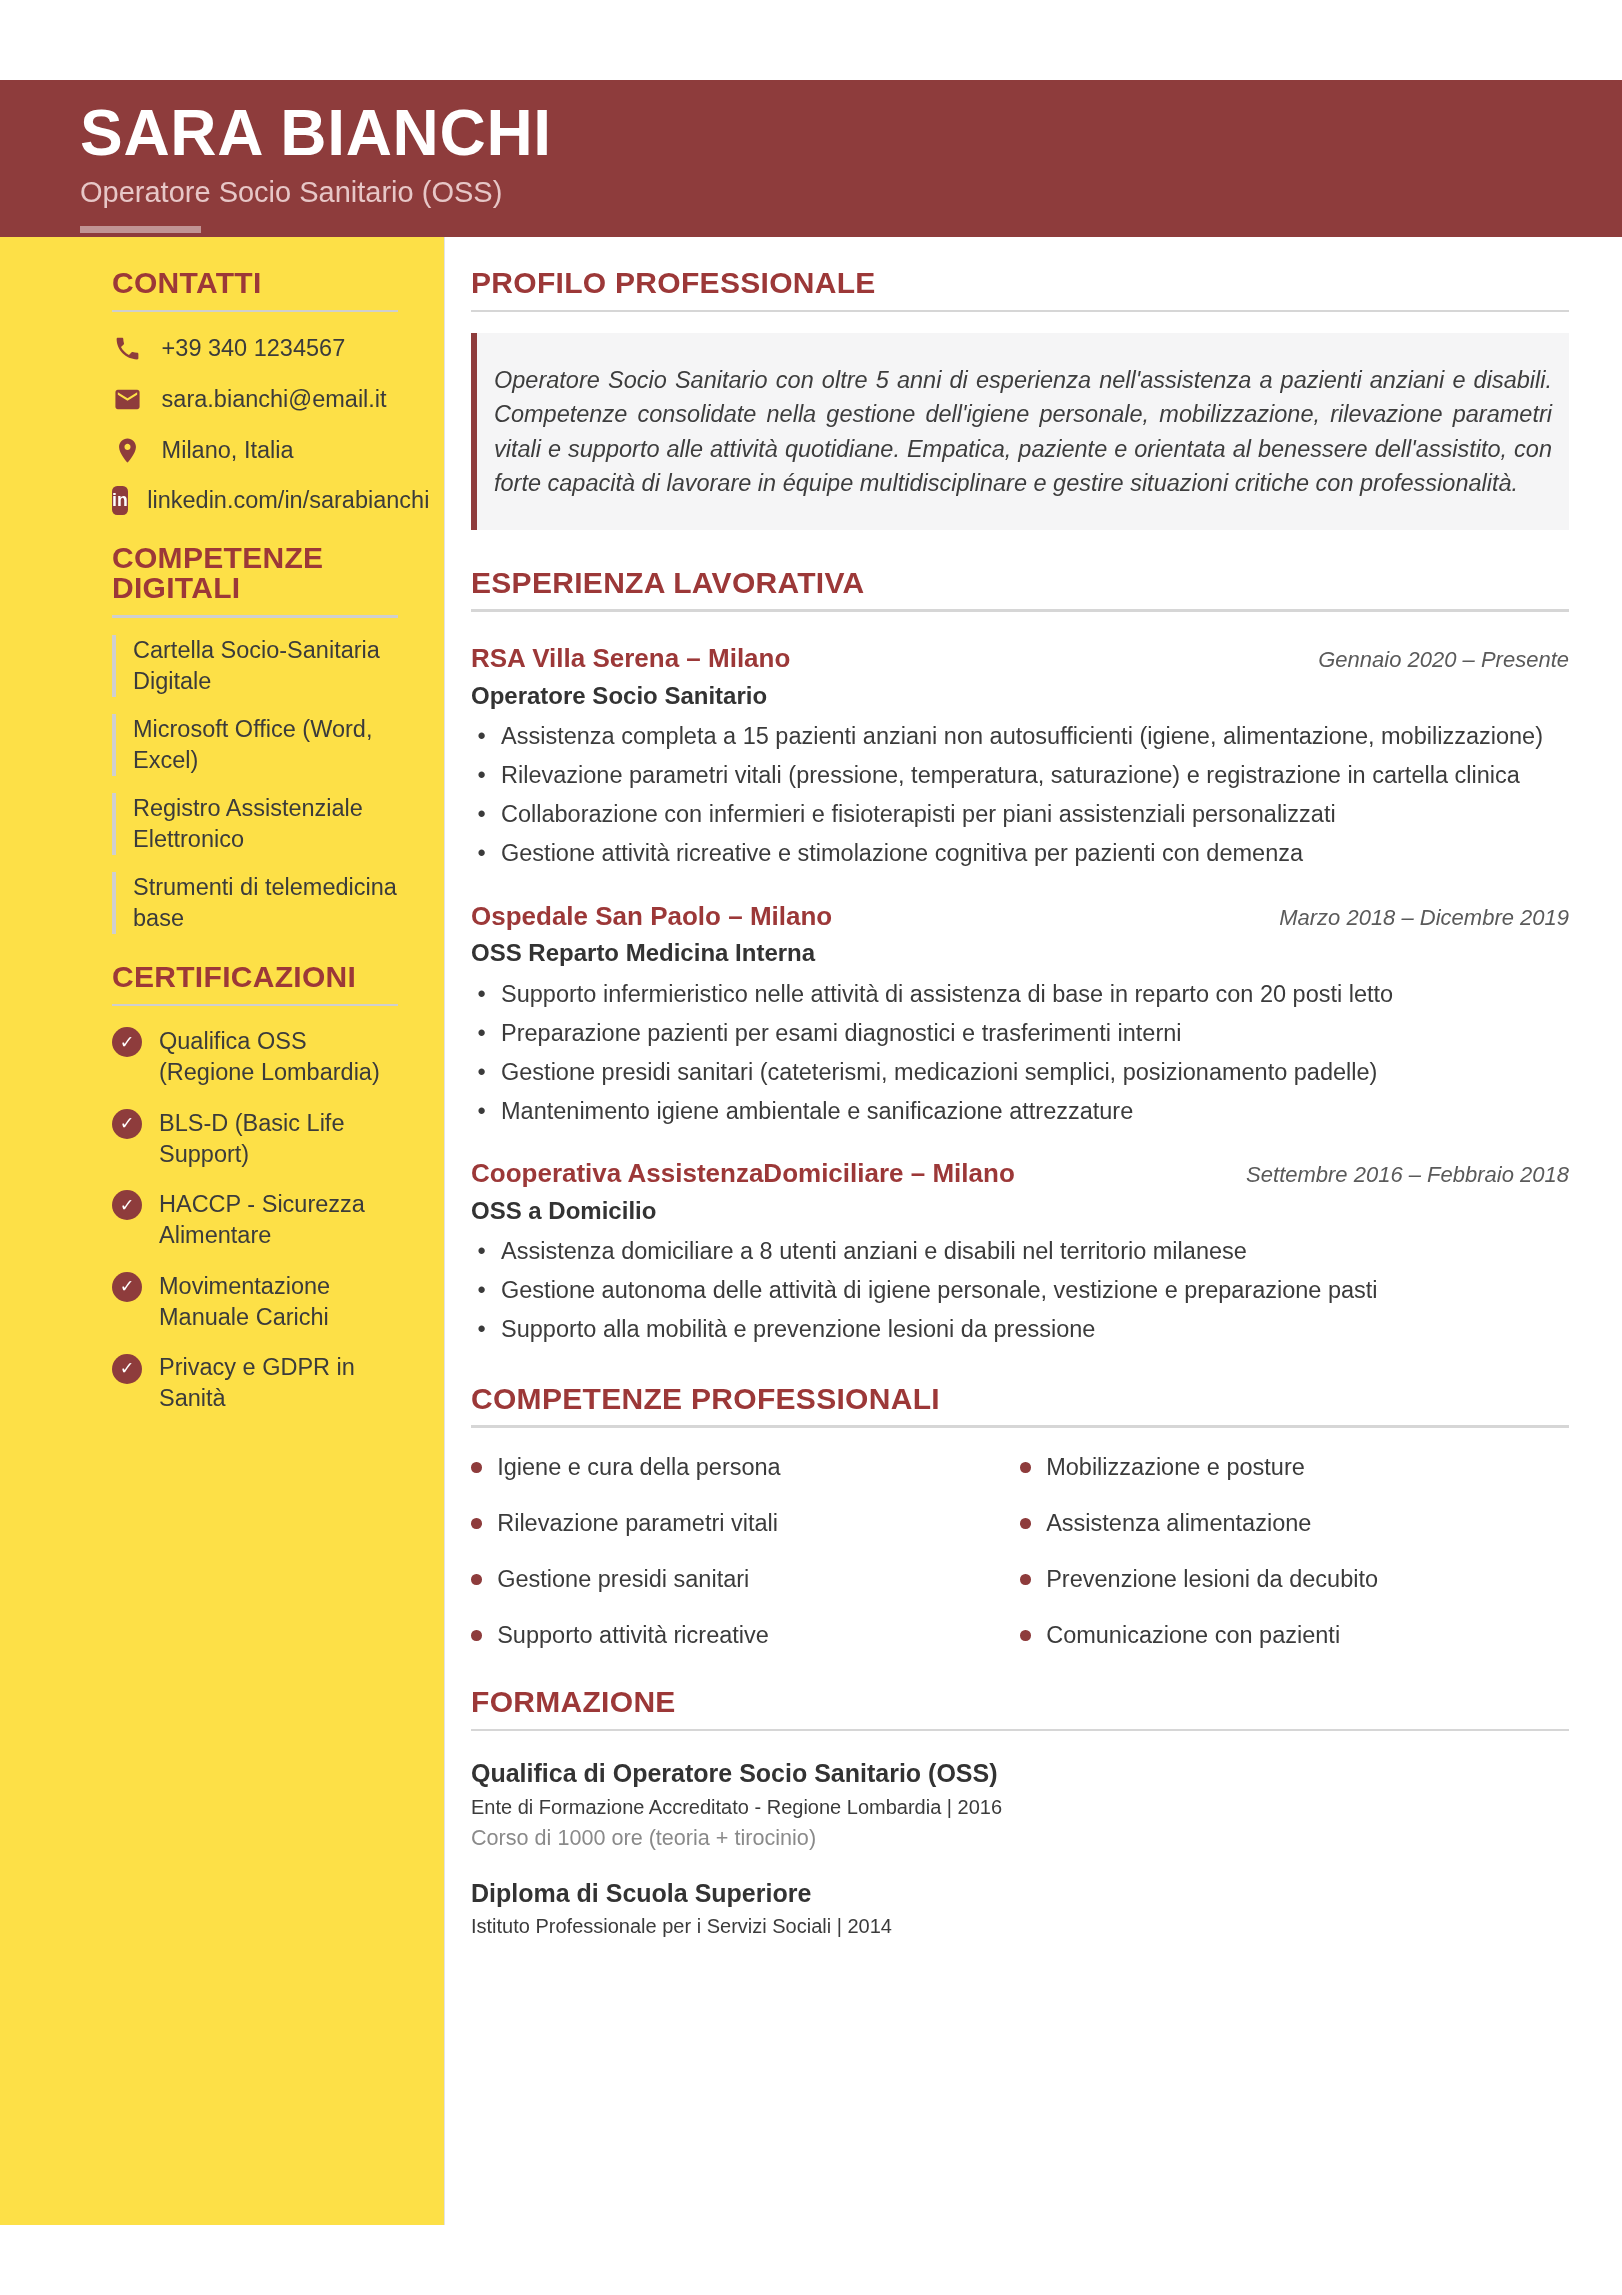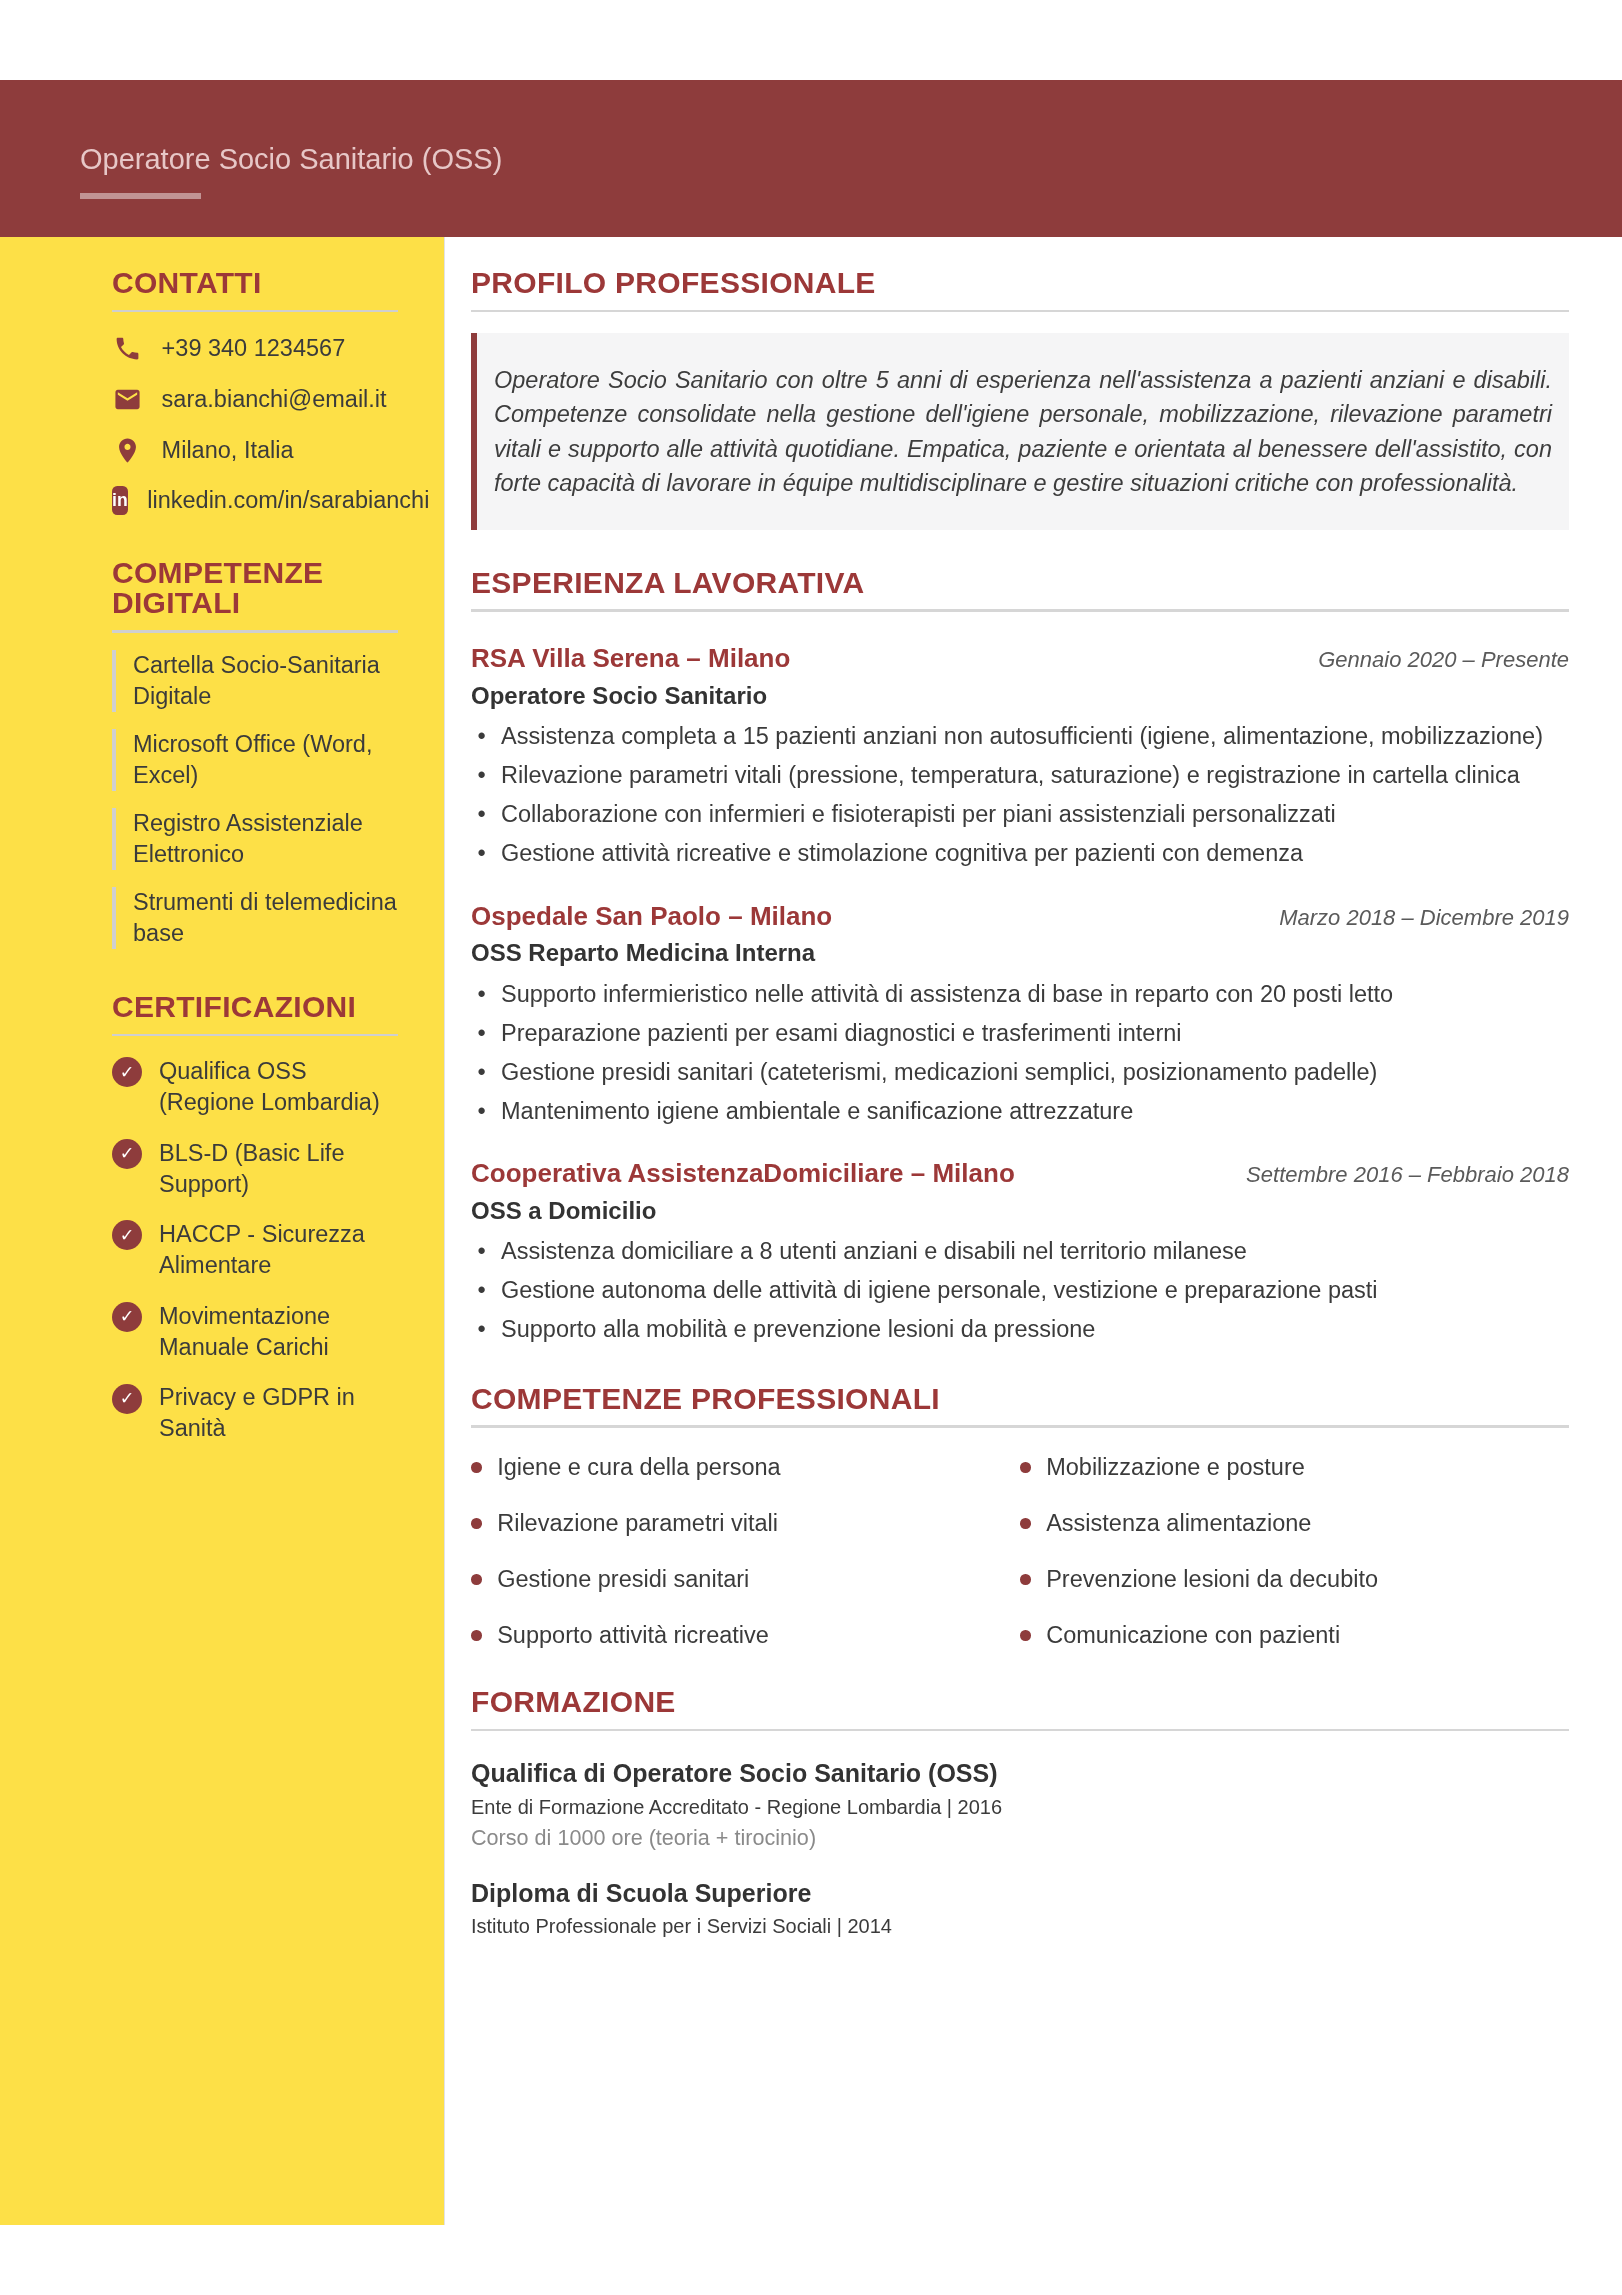--- a/index.html
+++ b/index.html
@@ -55,21 +55,21 @@
 
   h2.section-h {
     font-size: 30px;
     font-weight: bold;
     color: #9c3838;
     letter-spacing: 0.3px;
     line-height: 1;
   }
   .rule { height: 2.6px; background: #d6d6d6; margin-top: 11.8px; }
   aside .rule { background: #cfcfcf; }
-  .side-section { margin-top: 43px; }
+  .side-section { margin-top: 28px; }
   .side-section:first-child { margin-top: 0; }
 
   
   .contact-row { display: flex; align-items: center; gap: 19.6px; margin-top: 21px; font-size: 23.5px; }
   .cicon { width: 30px; height: 30px; flex-shrink: 0; display: flex; align-items: center; justify-content: center; }
   .cicon svg { width: 29px; height: 29px; fill: #8e3c3c; }
   .li-badge {
     width: 29px; height: 29px; border-radius: 5.2px;
     background: #8e3c3c; color: #ffffff;
     font-size: 17.6px; font-weight: bold;
@@ -137,20 +137,21 @@
   .edu-note { font-size: 21.6px; margin-top: 6.5px; color: #8a8a8a; }
 </style>
 </head>
 <body>
 
 <div class="page">
 
   <div class="top-margin"></div>
 
   <header class="header">
+    <div class="name">SARA BIANCHI</div>
     <div class="subtitle">Operatore Socio Sanitario (OSS)</div>
     <div class="header-rule"></div>
   </header>
 
   <div class="body-row">
 
     <aside>
 
       <section class="side-section">
         <h2 class="section-h">CONTATTI</h2>

